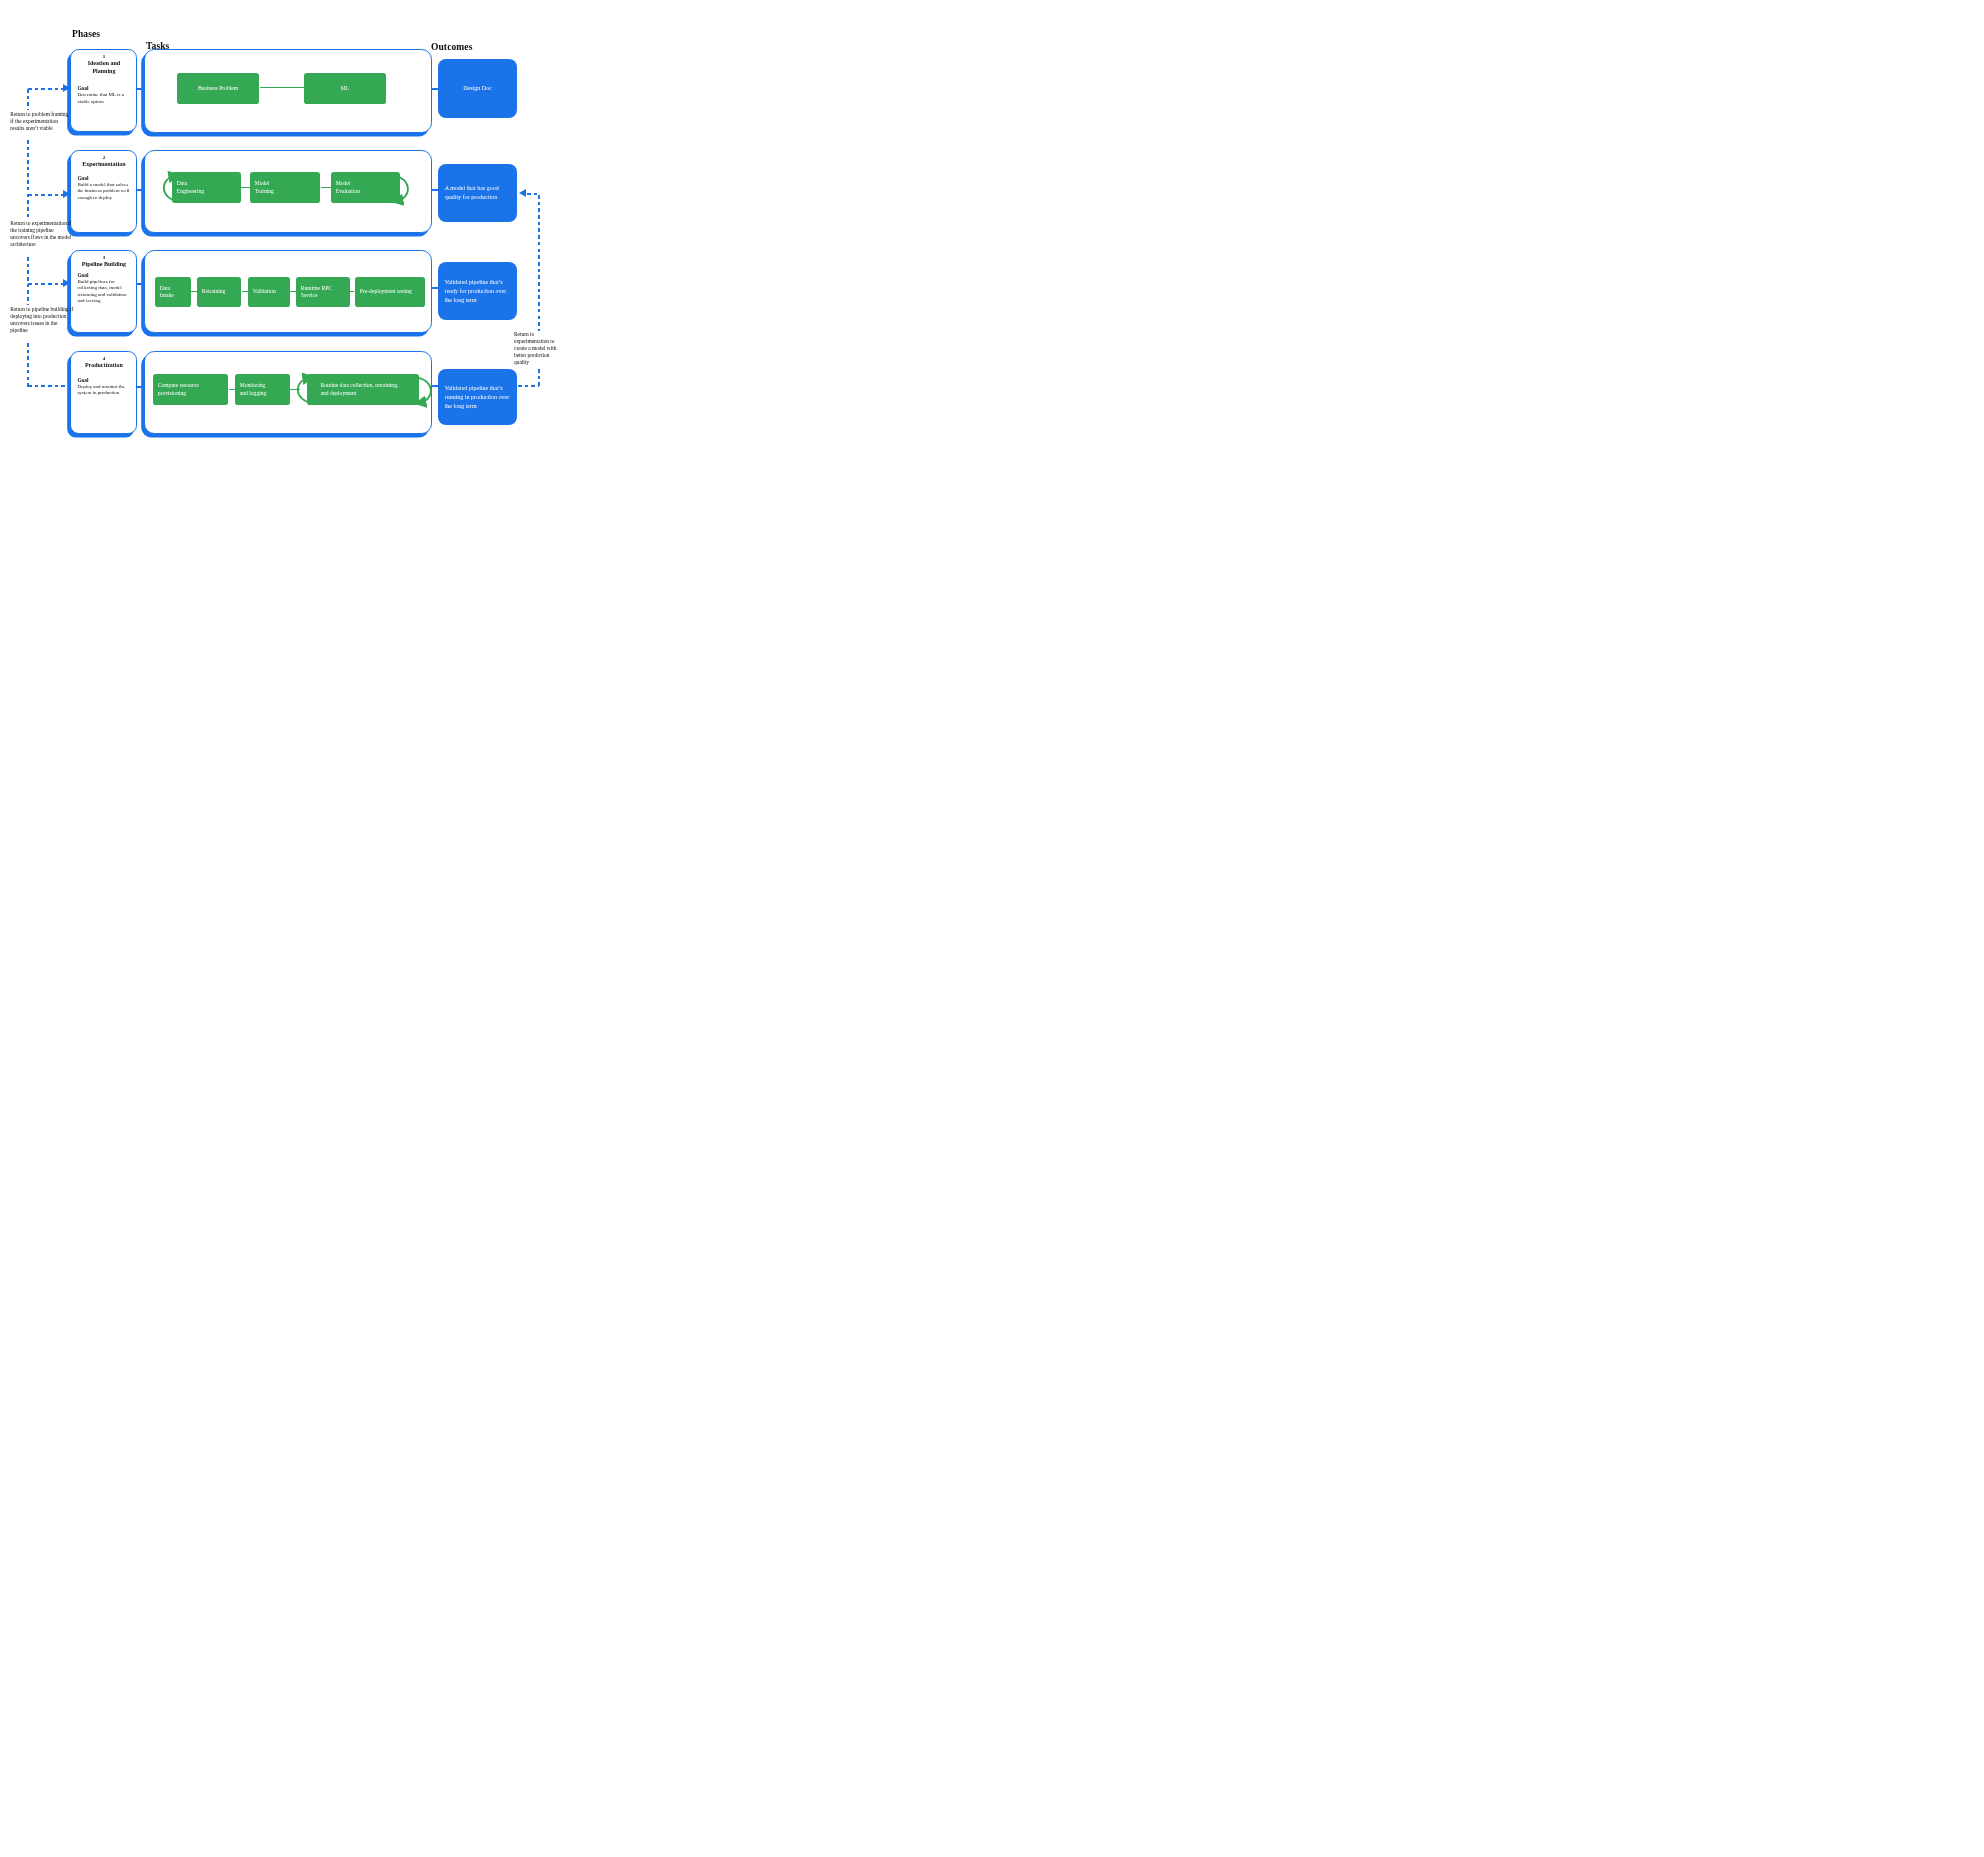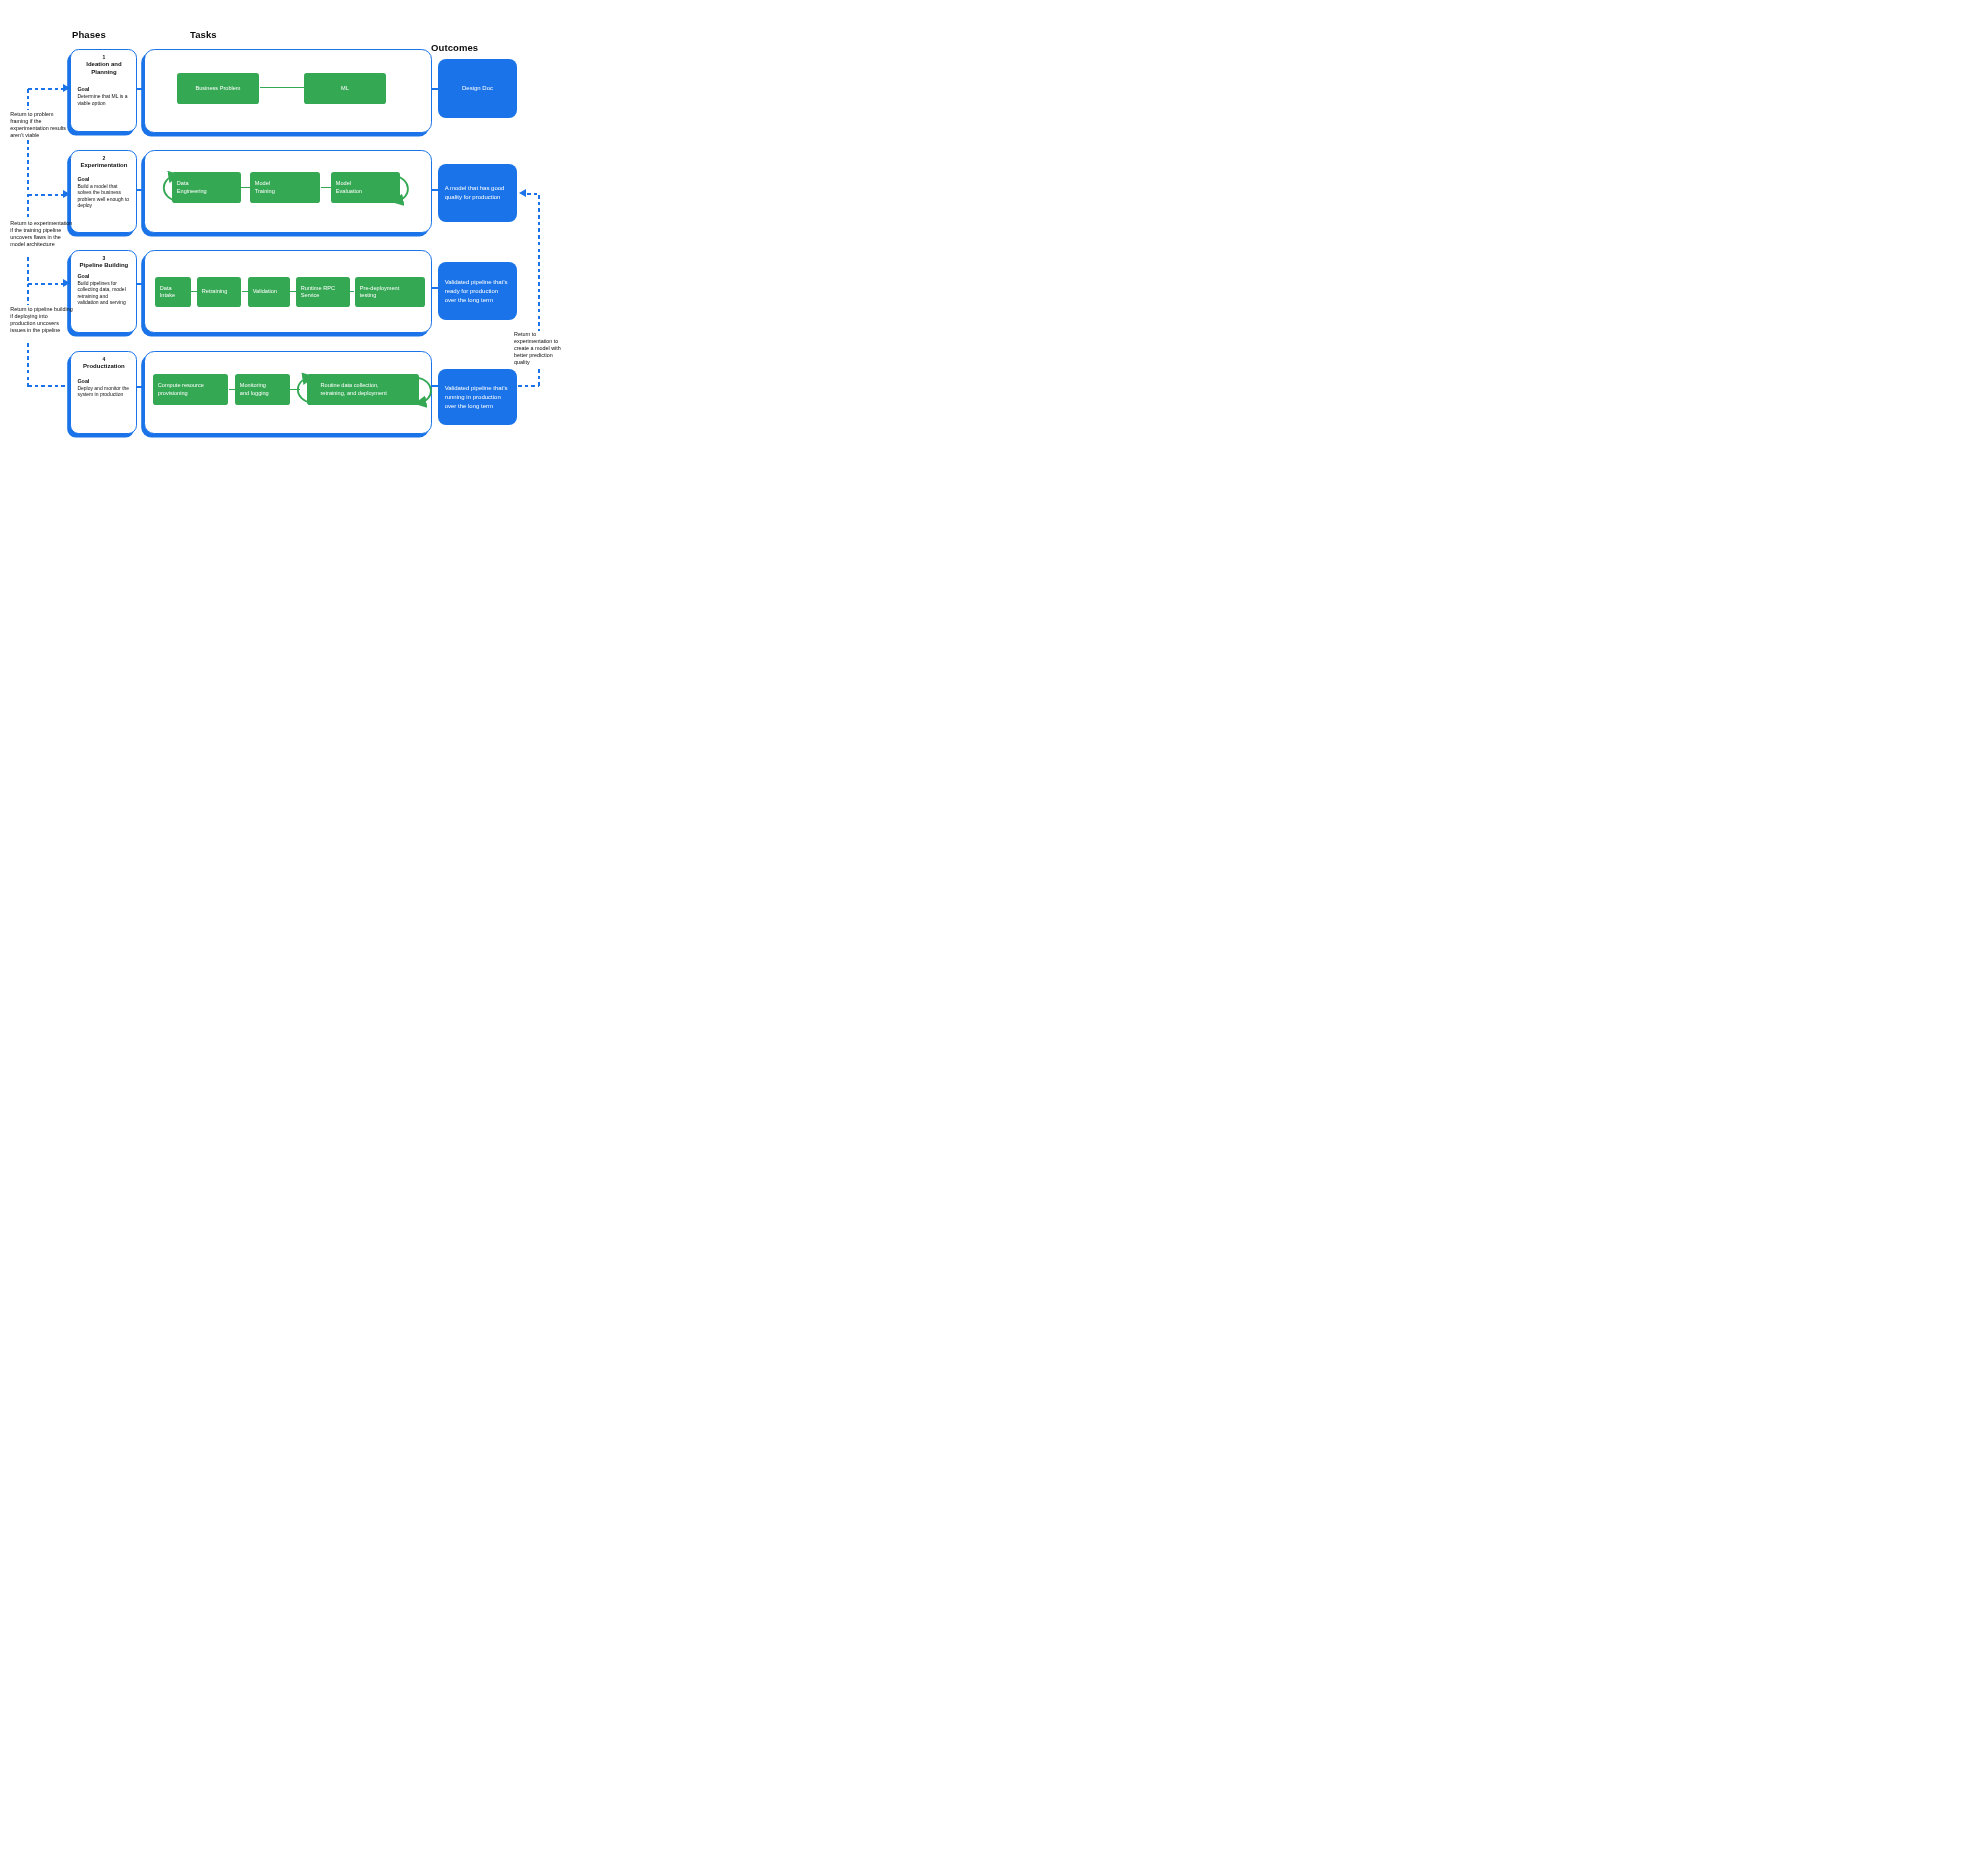--- a/index.html
+++ b/index.html
@@ -1,18 +1,18 @@
 <!DOCTYPE html>
 <html style="font-size:6.4px"><head>
 <meta charset="utf-8">
 <style>
   html,body{margin:0;padding:0;background:#ffffff;}
   .canvas{
     position:relative;width:563px;height:464px;background:#ffffff;overflow:hidden;
-    font-family:Liberation Sans, sans-serif;color:#111;
+    font-family:Liberation Serif, serif;color:#111;
   }
   .hdr{position:absolute;font-size:9.5px;font-weight:700;color:#0b0b0b;letter-spacing:0.1px;}
   
   .phase{
     position:absolute;left:70px;width:67px;background:#fff;box-sizing:border-box;
     border:1.6px solid #1A73E8;border-radius:8.7px;box-shadow:-2.8px 3.6px 0 0 #1A73E8;
     padding:4px 5.6px 3.2px 6.4px;
   }
   .tasksbox{
     position:absolute;left:144px;width:288px;background:#fff;box-sizing:border-box;
@@ -48,21 +48,21 @@
   .ah-l{position:absolute;width:0;height:0;border-top:4.4px solid transparent;border-bottom:4.4px solid transparent;border-right:7.1px solid #1A73E8;}
   .note{position:absolute;font-size:5.4px;line-height:1.3;color:#0d0d0d;}
   .loops{position:absolute;left:0;top:0;pointer-events:none;}
 </style>
 </head>
 <body>
 
 <div class="canvas">
 
   <div class="hdr" style="left:72px;top:29px;">Phases</div>
-  <div class="hdr" style="left:146px;top:29px;margin-left:44px;">Tasks</div>
+  <div class="hdr" style="left:146px;top:41px;">Tasks</div>
   <div class="hdr" style="left:431px;top:42px;">Outcomes</div>
 
   <div class="phase" style="top:49px;height:83px;">
     <div class="phase-num">1</div>
     <div class="phase-title">Ideation and Planning</div>
     <div class="goal-label" style="margin-top:10.3px;">Goal</div>
     <div class="goal-text">Determine that ML is a viable option</div>
   </div>
   <div class="tasksbox" style="top:49px;height:84px;"></div>
   <div class="task center" style="left:177px;top:73px;width:82px;height:31px;">

